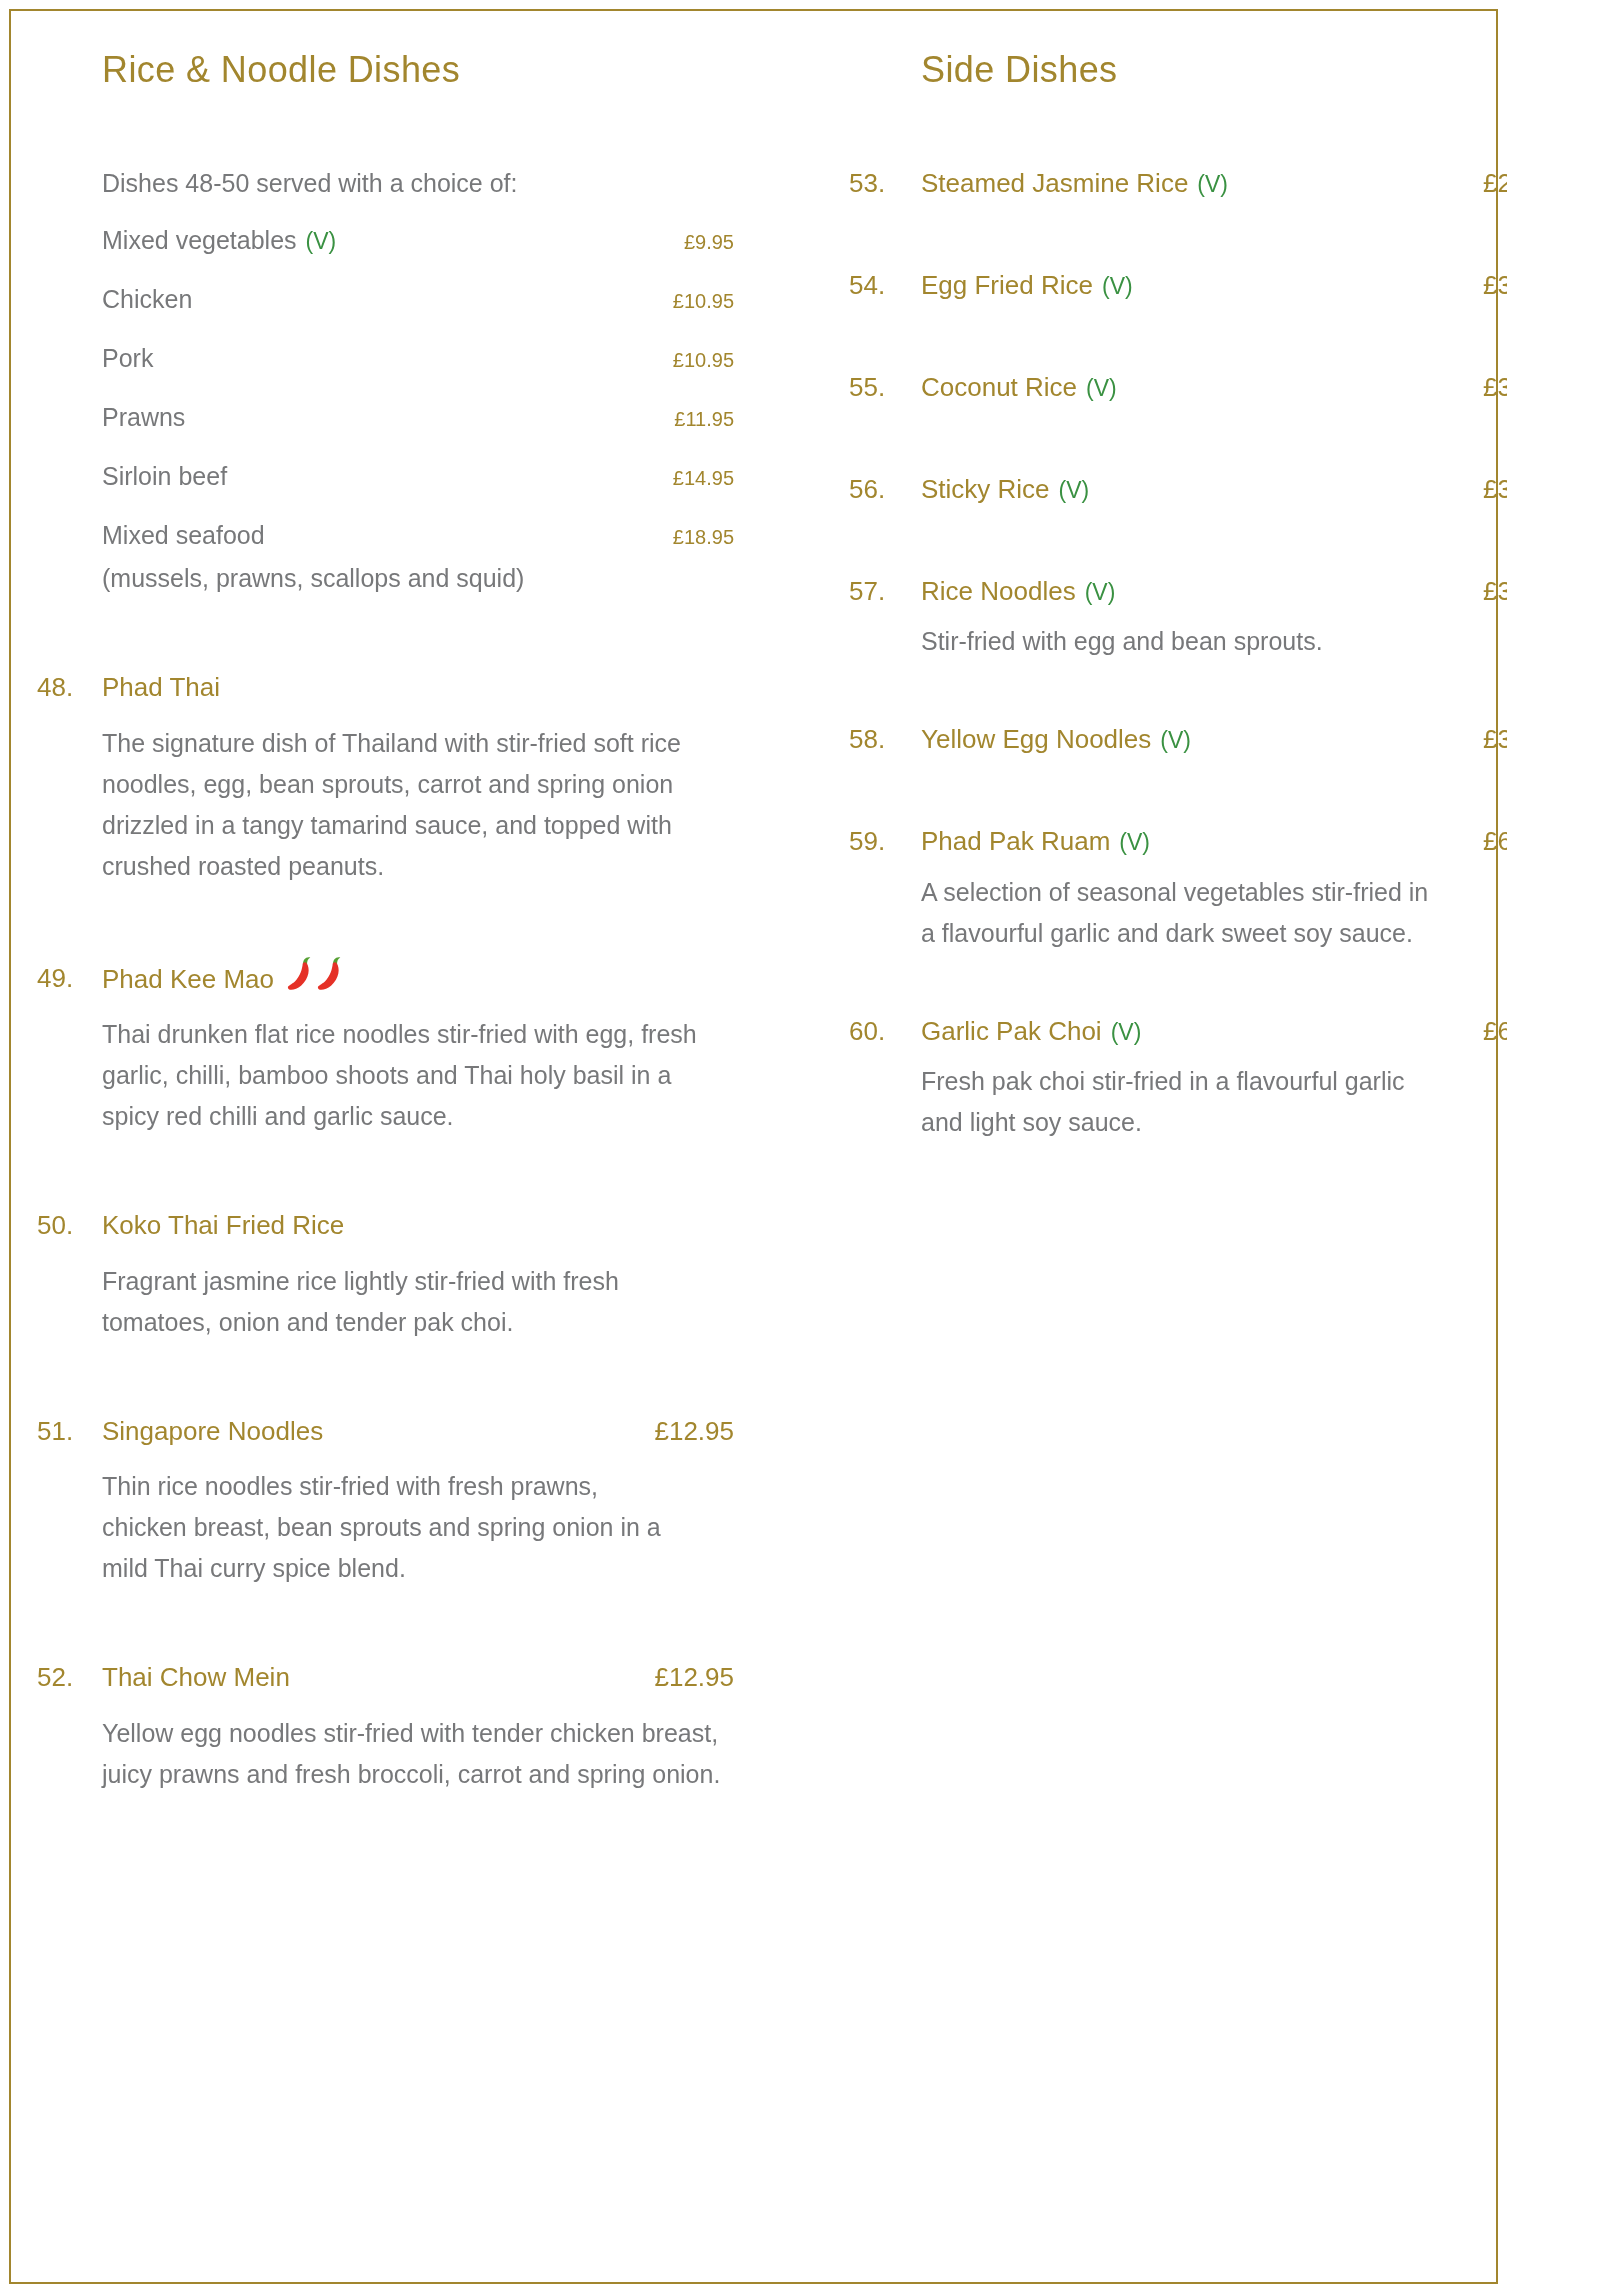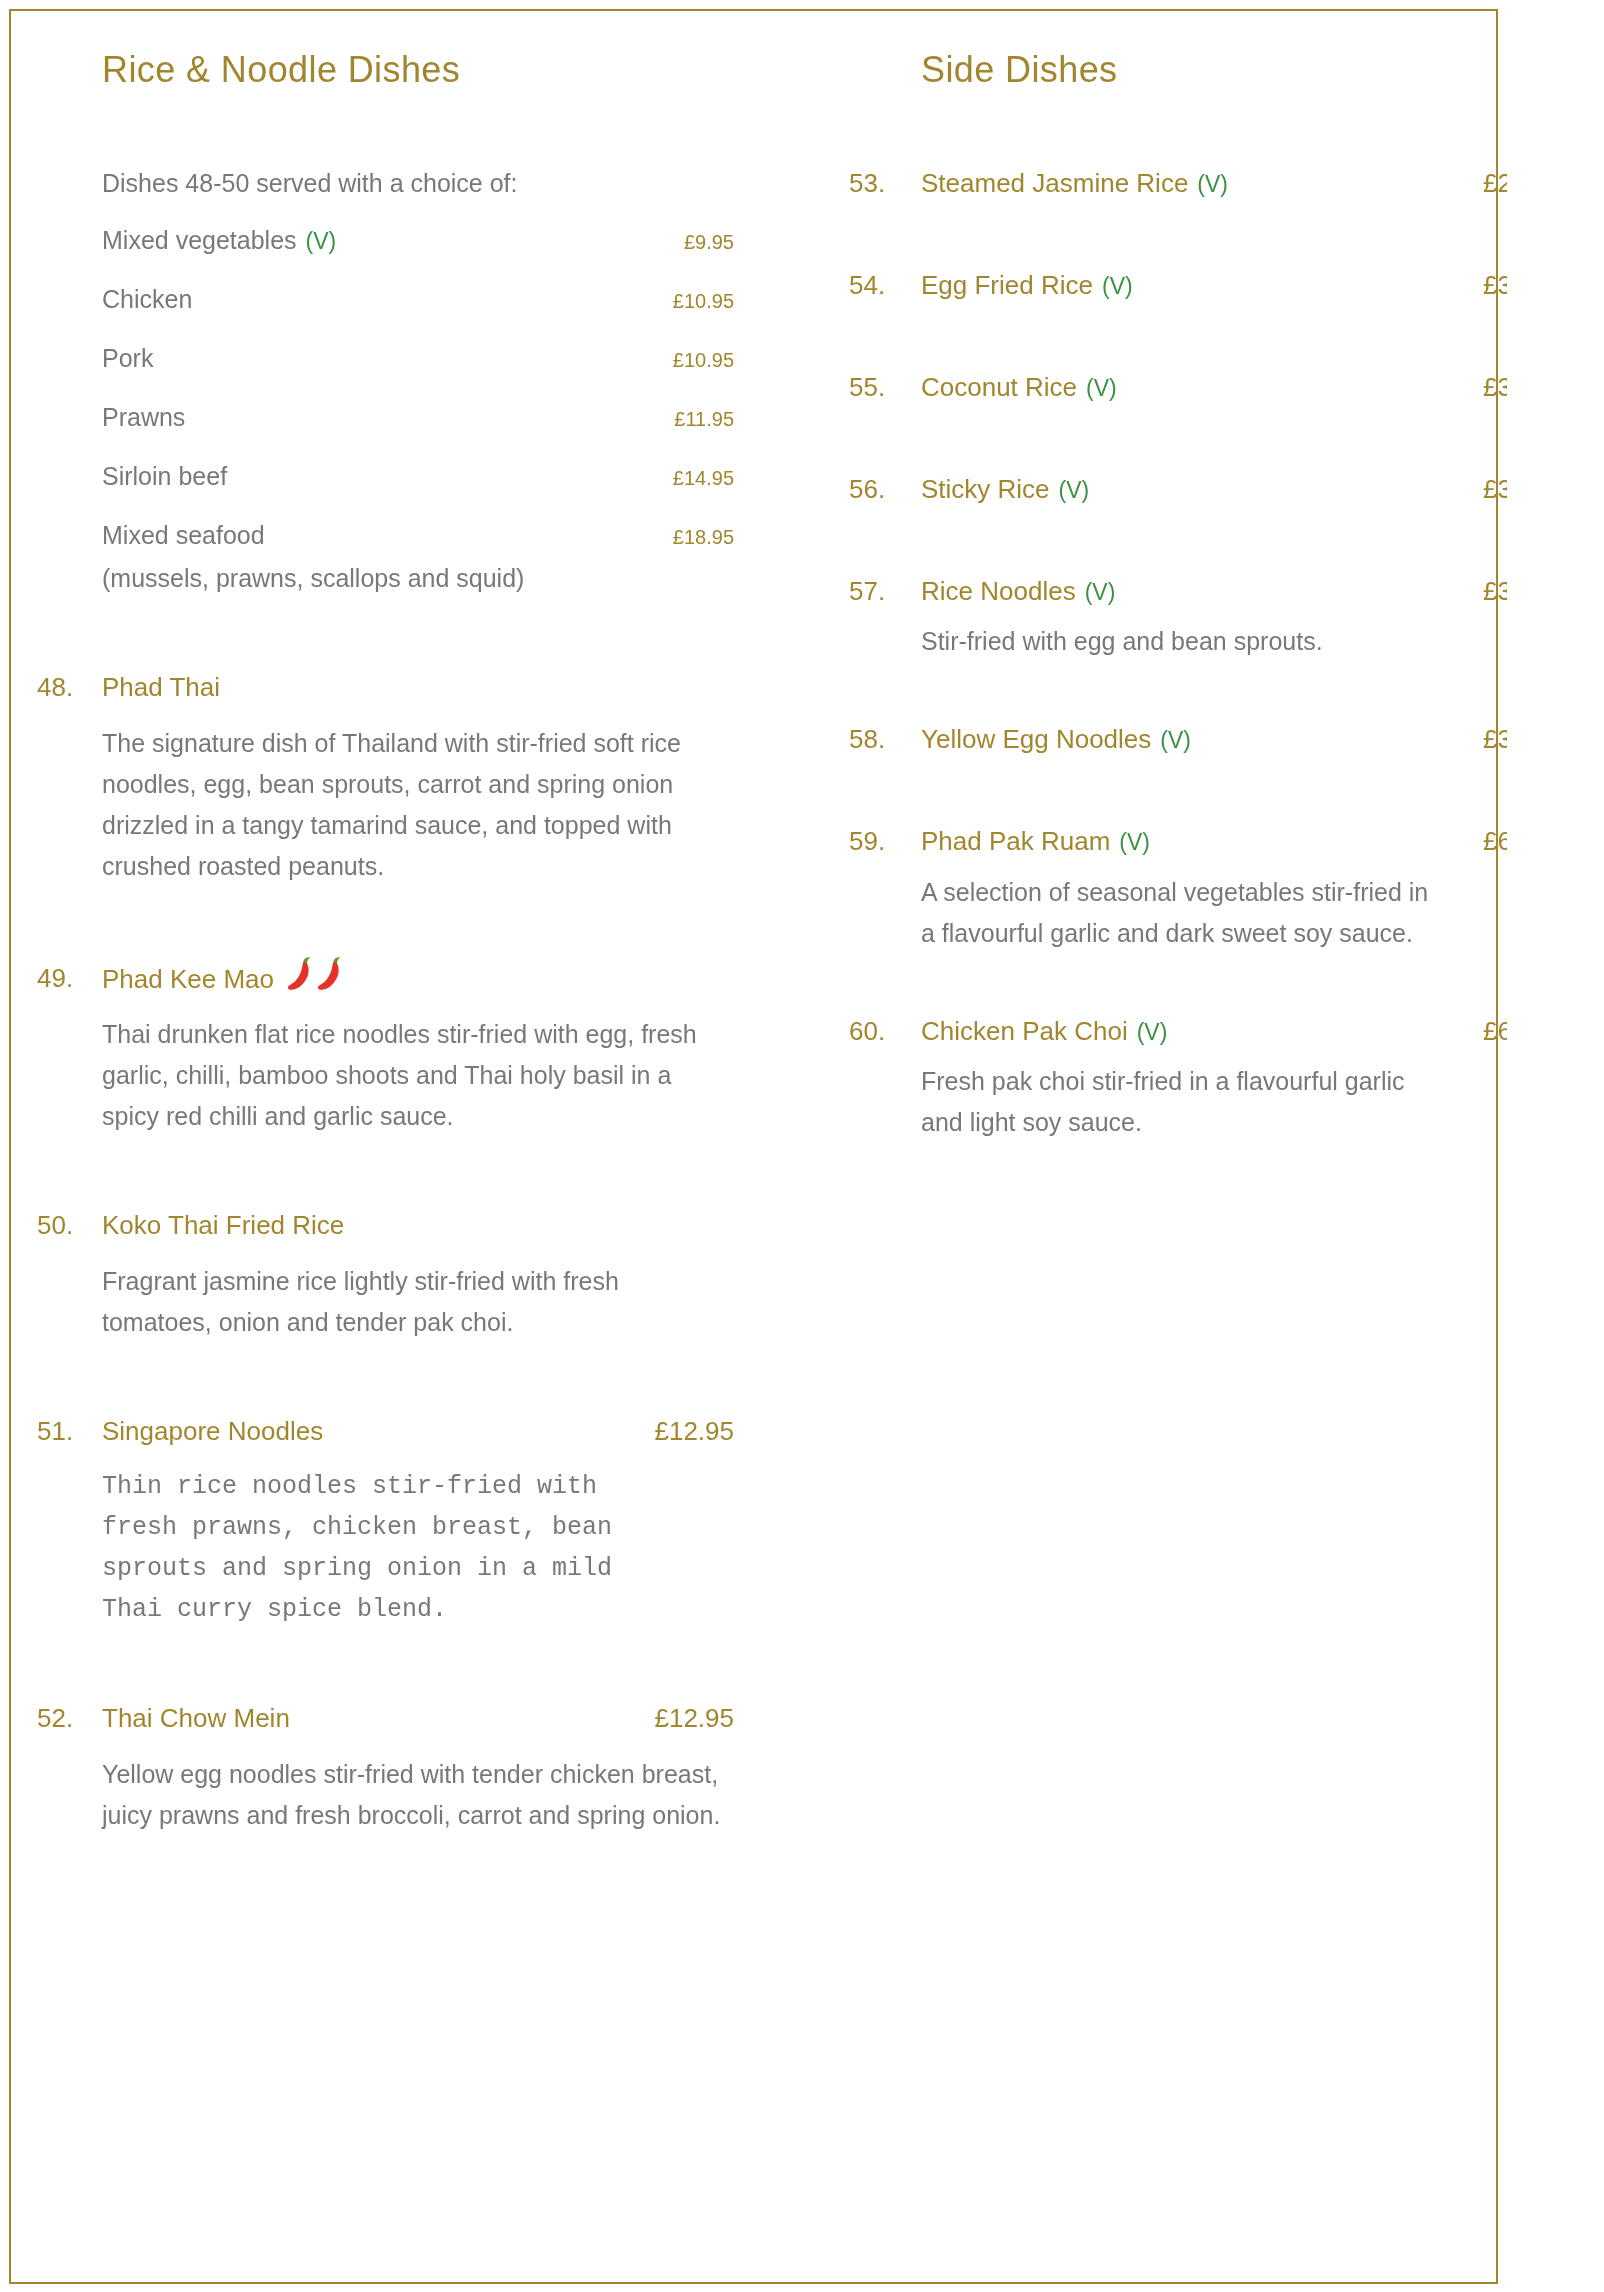--- a/index.html
+++ b/index.html
@@ -80,21 +80,21 @@
   .title { font-size: 26px; color: #A2862E; }
   .item-head .price { font-size: 26px; color: #A2862E; margin-left: 18px; }
 
   .desc {
     font-size: 25px;
     line-height: 41px;
     color: #77787a;
     margin: 10.7px 0 0 65px;
     max-width: 638px;
   }
-  .desc.narrow { max-width: 560px; font-family: Liberation Mono, monospace; }
+  .desc.narrow { max-width: 560px; }
   .col-right .desc { margin: 5.4px 0 0 72px; max-width: 515px; }
 
   .chilli {
     display: inline-block;
     width: 27px;
     height: 38px;
     margin-left: 10.7px;
     vertical-align: -5.4px;
   }
   .chilli + .chilli { margin-left: 3.6px; }
@@ -253,20 +253,20 @@
         <span class="num">59.</span>
         <span class="title-wrap"><span class="title">Phad Pak Ruam</span><span class="veg">(V)</span></span>
         <span class="price">£6.95</span>
       </div>
       <p class="desc">A selection of seasonal vegetables stir-fried in a flavourful garlic and dark sweet soy sauce.</p>
     </div>
 
     <div class="menu-item">
       <div class="item-head">
         <span class="num">60.</span>
-        <span class="title-wrap"><span class="title">Chicken Pak Choi</span><span class="veg">(V)</span></span>
+        <span class="title-wrap"><span class="title">Garlic Pak Choi</span><span class="veg">(V)</span></span>
         <span class="price">£6.95</span>
       </div>
       <p class="desc">Fresh pak choi stir-fried in a flavourful garlic and light soy sauce.</p>
     </div>
   </div>
 </div>
 
 
 </body></html>

